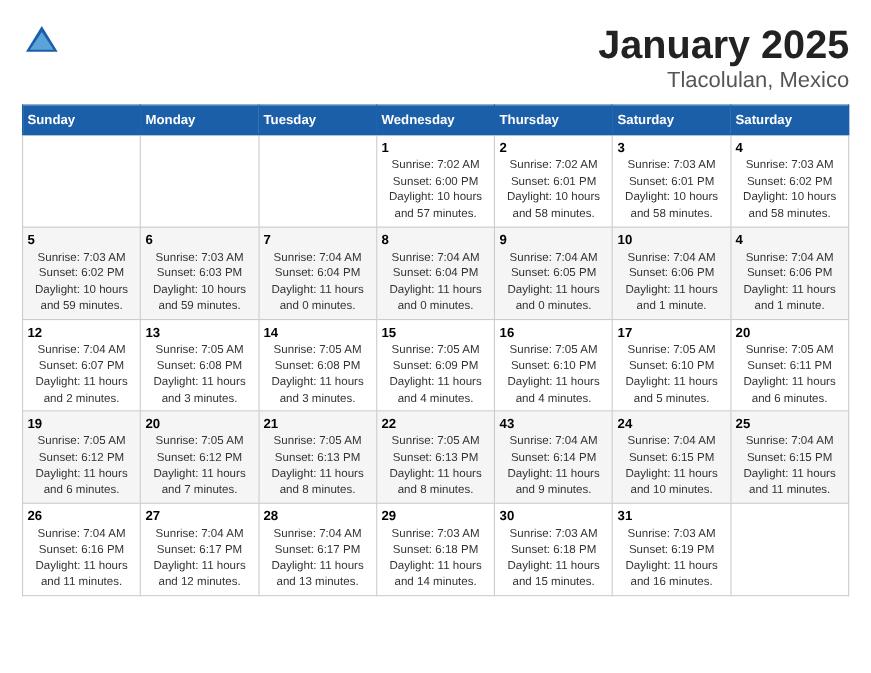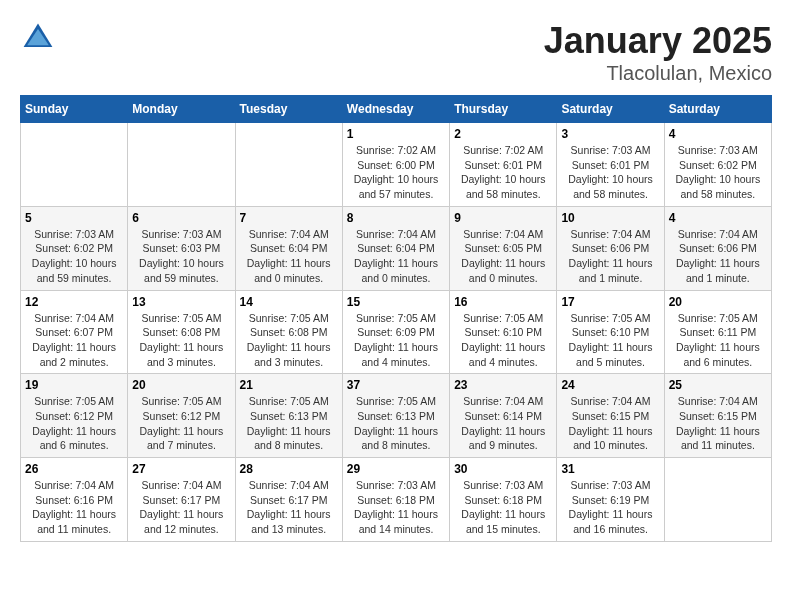--- a/index.html
+++ b/index.html
@@ -206,25 +206,25 @@
         </td>
         <td>
           <span class="day-number">20</span>
           <div class="day-info">Sunrise: 7:05 AM<br>Sunset: 6:12 PM<br>Daylight: 11 hours<br>and 7 minutes.</div>
         </td>
         <td>
           <span class="day-number">21</span>
           <div class="day-info">Sunrise: 7:05 AM<br>Sunset: 6:13 PM<br>Daylight: 11 hours<br>and 8 minutes.</div>
         </td>
         <td>
-          <span class="day-number">37</span>
+          <span class="day-number">22</span>
           <div class="day-info">Sunrise: 7:05 AM<br>Sunset: 6:13 PM<br>Daylight: 11 hours<br>and 8 minutes.</div>
         </td>
         <td>
-          <span class="day-number">23</span>
+          <span class="day-number">43</span>
           <div class="day-info">Sunrise: 7:04 AM<br>Sunset: 6:14 PM<br>Daylight: 11 hours<br>and 9 minutes.</div>
         </td>
         <td>
           <span class="day-number">24</span>
           <div class="day-info">Sunrise: 7:04 AM<br>Sunset: 6:15 PM<br>Daylight: 11 hours<br>and 10 minutes.</div>
         </td>
         <td>
           <span class="day-number">25</span>
           <div class="day-info">Sunrise: 7:04 AM<br>Sunset: 6:15 PM<br>Daylight: 11 hours<br>and 11 minutes.</div>
         </td>

